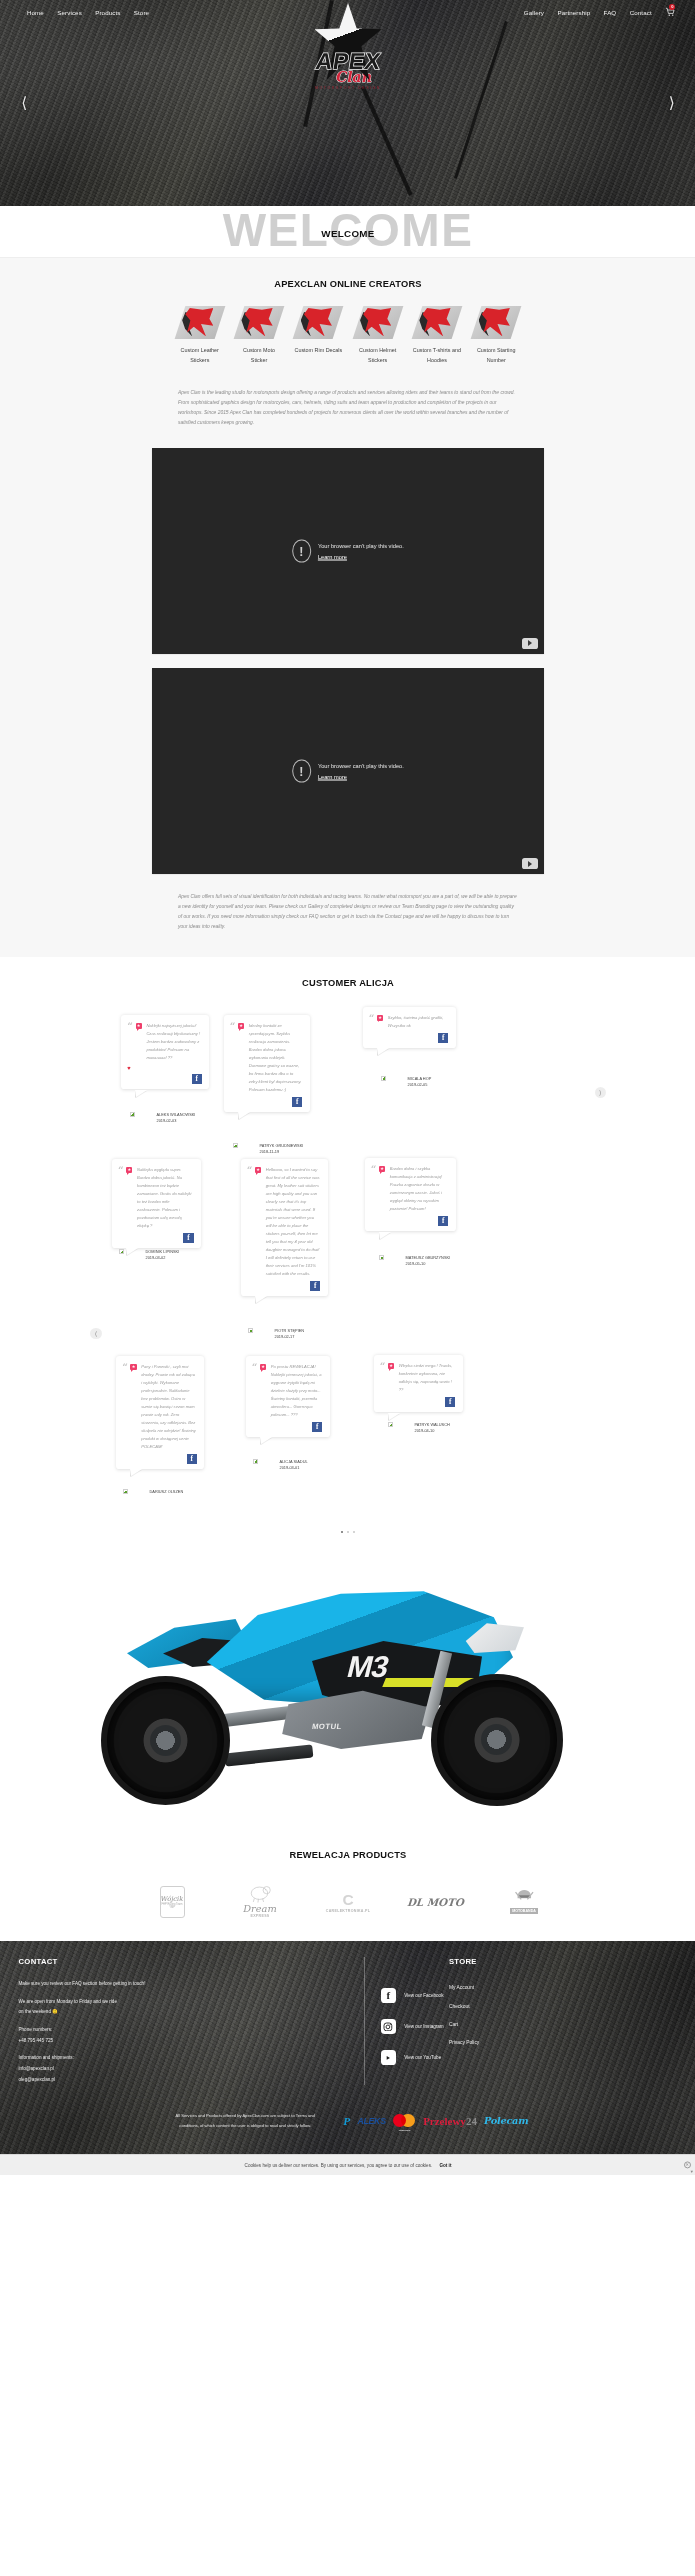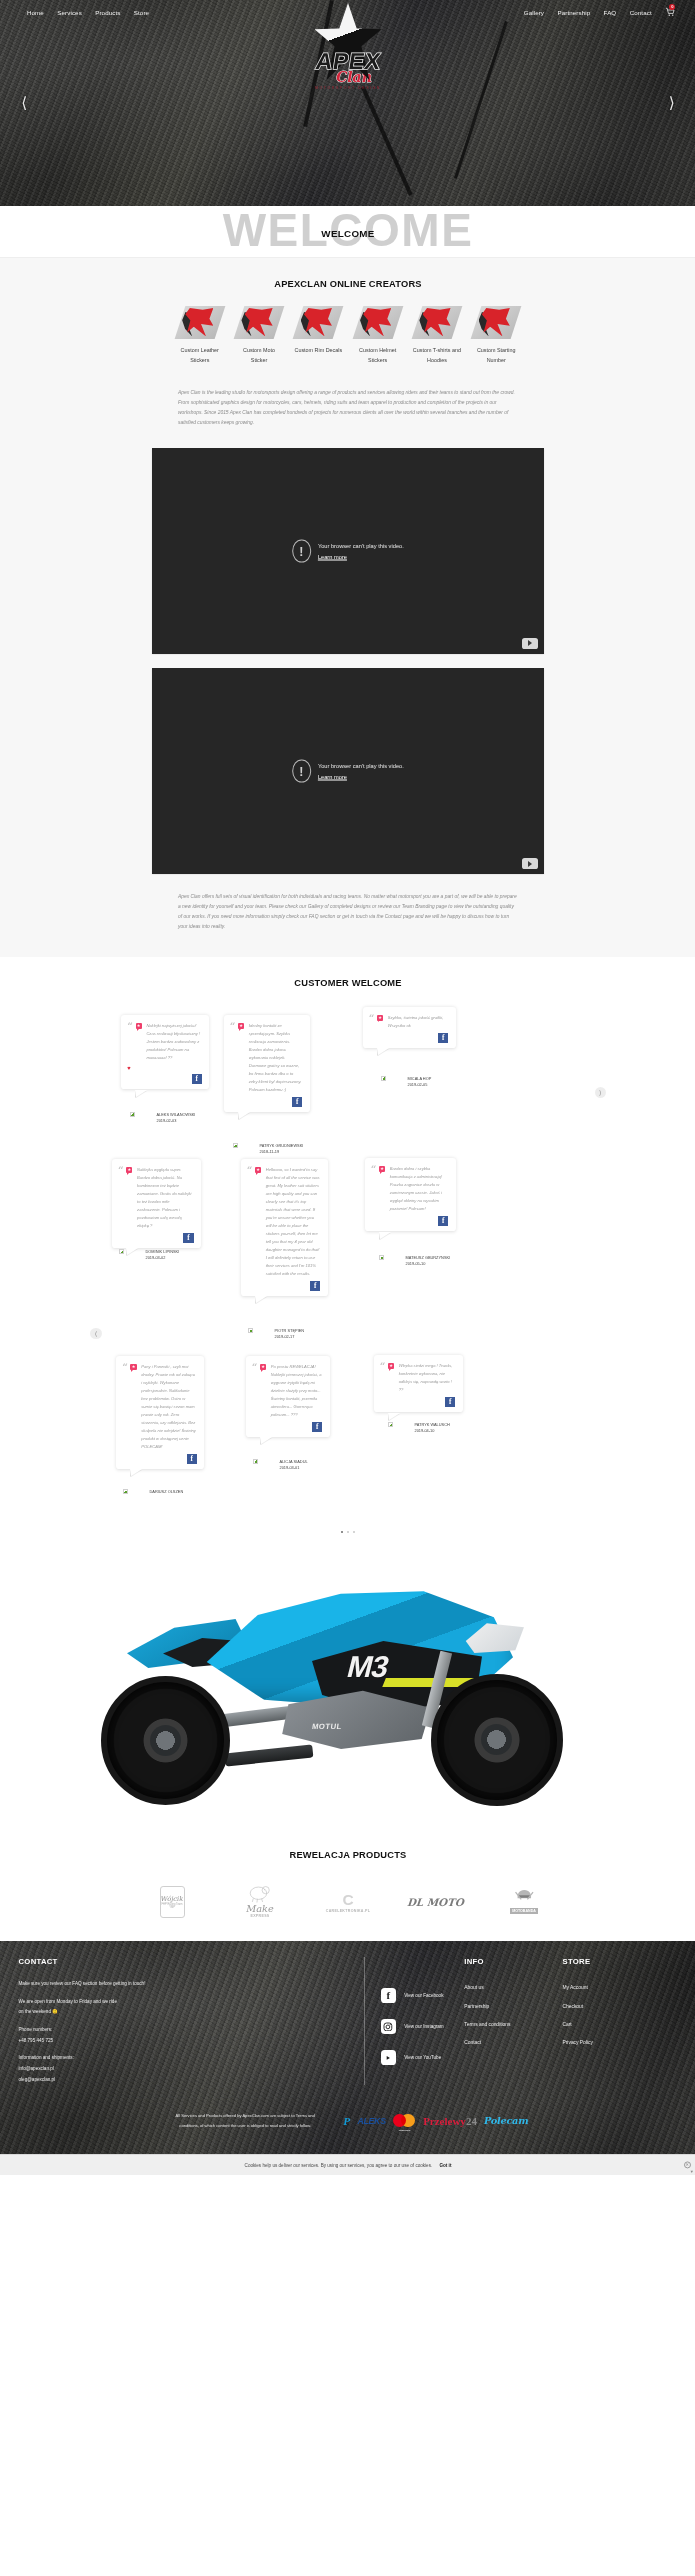--- a/index.html
+++ b/index.html
@@ -657,21 +657,21 @@
       <div class="vid-yt">
           <span class="tri"></span>
         </div>
     </div>
   </div>
 
   <div class="body-copy" style="margin-top:17.5px;padding-bottom:25px;">Apex Clan offers full sets of visual identification for both individuals and racing teams. No matter what motorsport you are a part of, we will be able to prepare a new identity for yourself and your team. Please check our Gallery of completed designs or review our Team Branding page to view the outstanding quality of our works. If you need more information simply check our FAQ section or get in touch via the Contact page and we will be happy to discuss how to turn your ideas into reality.</div>
 </div>
 
 <div class="reviews">
-  <div class="sec-title">CUSTOMER WELCOME</div>
+  <div class="sec-title">CUSTOMER ALICJA</div>
 
   <div class="rev-grid">
 
     <div class="rev-card" style="left:20.6px;top:0;width:88px;">
       <div class="rev-head">
         <span class="rev-quote">“</span>
         <span class="rev-badge">★</span>
         <span class="rev-text">Naklejki najwyższej jakości! Czas realizacji błyskawiczny ! Jestem bardzo zadowolony z produktów! Polecam na maxaaaaa! ??</span>
       </div>
       <span class="rev-heart">♥</span>
@@ -838,21 +838,21 @@
       </div>
     </div>
     <div class="brand">
       <div style="display:flex;flex-direction:column;align-items:center;">
         <svg width="27" height="17.5" viewBox="0 0 52 34">
           <ellipse cx="24" cy="16" rx="16" ry="12" fill="none" stroke="#c6c6c6" stroke-width="1.4"></ellipse>
           <circle cx="38" cy="10" r="7" fill="none" stroke="#c6c6c6" stroke-width="1.4"></circle>
           <circle cx="36" cy="9" r="1" fill="#c6c6c6"></circle>
           <path d="M14 26 l-2 7 M22 27 l-1 7 M30 26 l2 7" stroke="#c6c6c6" stroke-width="1.4" fill="none"></path>
         </svg>
-        <span class="b2">Make</span>
+        <span class="b2">Dream</span>
         <span class="b3">EXPRESS</span>
       </div>
     </div>
     <div class="brand">
       <div style="display:flex;flex-direction:column;align-items:center;">
         <div style="font-size:15.5px;color:#d4d4d4;font-family:'Liberation Sans',sans-serif;font-weight:bold;">C</div>
         <span class="b3">CARELEKTRONIKA.PL</span>
       </div>
     </div>
     <div class="brand">
@@ -906,29 +906,20 @@
       <div class="soc-row">
         <div class="soc-ico">
           <svg width="9.8" height="9.8" viewBox="0 0 24 24">
               <path d="M9 7.5 L17 12 L9 16.5 Z" fill="#1a1a1a"></path>
             </svg>
         </div>
         <div class="soc-lbl">View our YouTube</div>
       </div>
     </div>
 
-    <div class="foot-col">
-      <div class="foot-h">INFO</div>
-      <div style="margin-top:18.5px;">
-        <a class="foot-link">About us</a>
-        <a class="foot-link">Partnership</a>
-        <a class="foot-link">Terms and conditions</a>
-        <a class="foot-link">Contact</a>
-      </div>
-    </div>
 
     <div class="foot-col" style="margin-left:5.2px;">
       <div class="foot-h">STORE</div>
       <div style="margin-top:18.5px;">
         <a class="foot-link">My Account</a>
         <a class="foot-link">Checkout</a>
         <a class="foot-link">Cart</a>
         <a class="foot-link">Privacy Policy</a>
       </div>
     </div>

